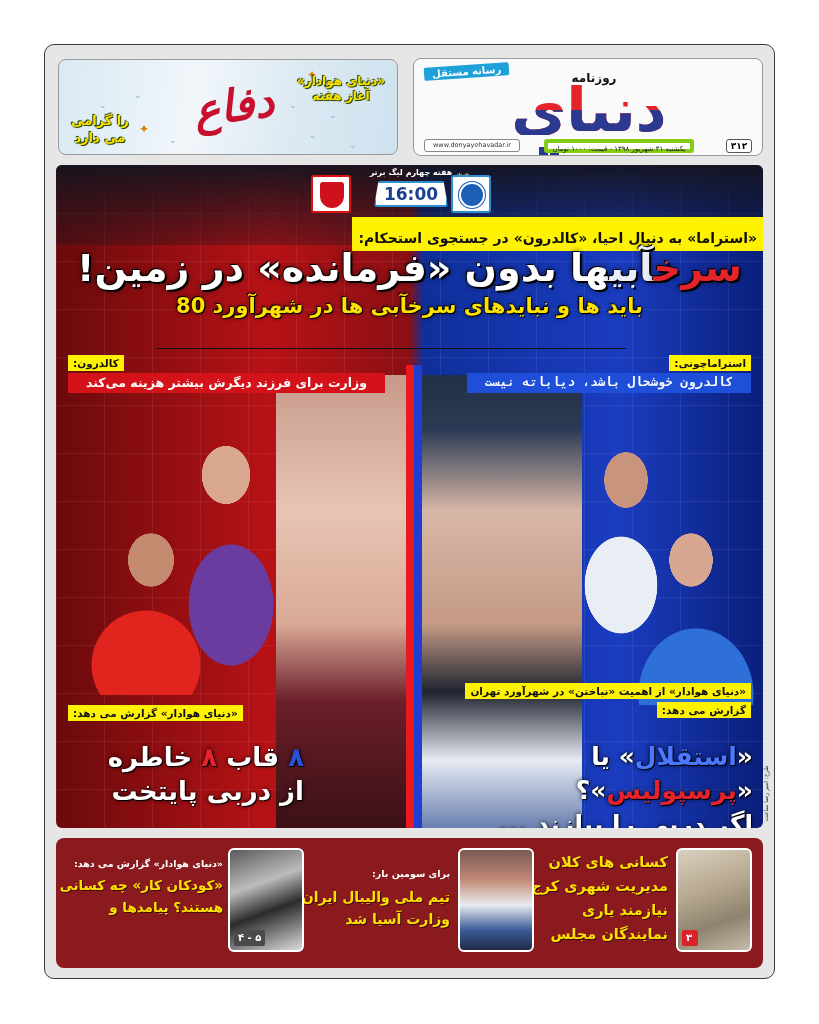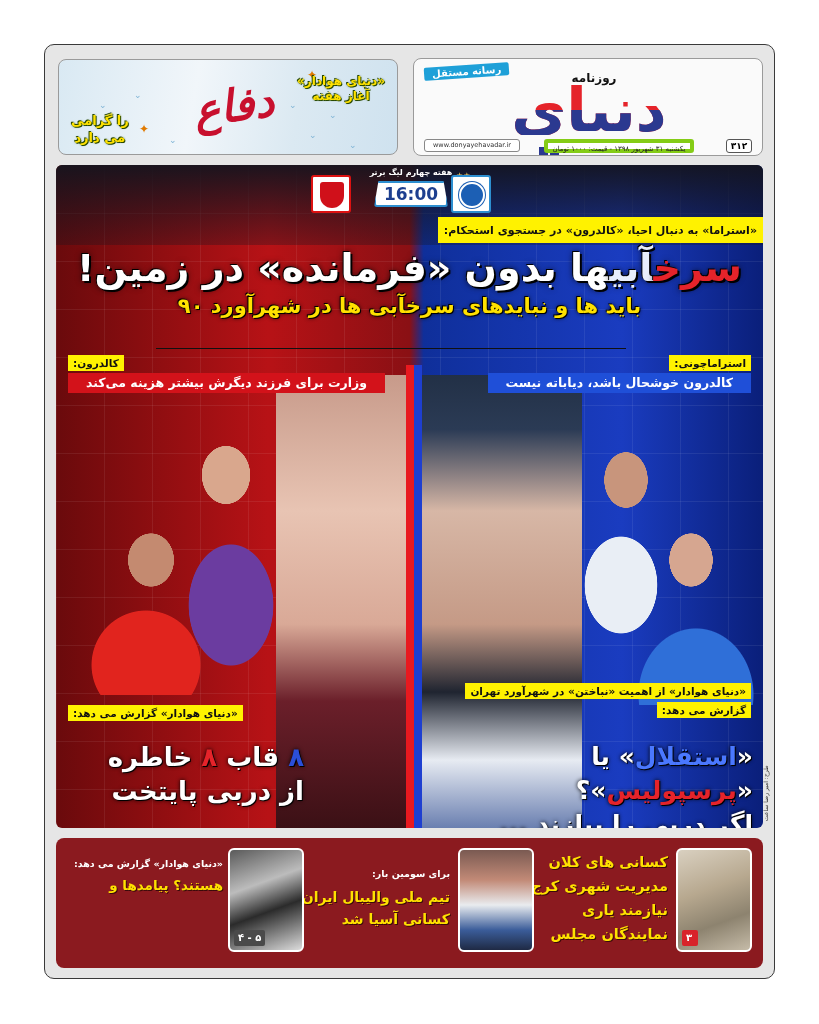--- a/index.html
+++ b/index.html
@@ -103,22 +103,22 @@
   .crest { position: absolute; top: 10px; width: 40px; height: 38px; background: #fff; border-radius: 3px; }
   .crest-esteghlal { left: 395px; border: 2px solid #2d8fd0; }
   .crest-esteghlal .ring { position: absolute; left: 6px; top: 5px; width: 26px; height: 26px;
     border-radius: 50%; background: #1c5fb4; border: 2px solid #fff; box-shadow: 0 0 0 1px #1c5fb4; }
   .crest-persepolis { left: 255px; border: 2px solid #d11; }
   .crest-persepolis .shield { position: absolute; left: 7px; top: 5px; width: 24px; height: 26px;
     background: #d0101a; border-radius: 3px 3px 12px 12px; }
   .stars { position: absolute; left: 400px; top: 6px; color: #d8b55a; font-size: 8px; }
 
   .kicker-top {
-    position: absolute; right: 0; top: 52px; height: 26px; padding: 5px 6px;
-    background: #fff200; color: #111; font-weight: bold; font-size: 11px;
+    position: absolute; right: 0; top: 52px; height: 34px; padding: 12px 6px;
+    background: #fff200; color: #111; font-weight: bold; font-size: 14px;
     direction: rtl; line-height: 18px; white-space: nowrap;
   }
   .headline {
     position: absolute; left: 0; top: 78px; width: 100%; text-align: center; direction: rtl;
     color: #fff; font-weight: bold; font-size: 38px; line-height: 50px;
     text-shadow: 2px 2px 0 #000, -1px -1px 0 #000, 0 0 6px rgba(0,0,0,0.8);
     white-space: nowrap;
   }
   .headline .hl-blue { color: #e8eefc; }
   .headline .hl-red { color: #e5232a; }
@@ -134,21 +134,21 @@
 
   .quote-label {
     position: absolute; height: 16px; padding: 0 5px; background: #fff200; color: #111;
     font-weight: bold; font-size: 10.5px; line-height: 16px; direction: rtl; white-space: nowrap;
   }
   .quote-line {
     position: absolute; height: 20px; padding: 0 18px; color: #fff; font-weight: bold;
     font-size: 12.5px; line-height: 20px; direction: rtl; white-space: nowrap;
   }
   .ql-red { background: #d3121a; }
-  .ql-blue { background: #1f4fd8; }
+  .ql-blue { background: #1f4fd8; font-family: Liberation Mono, monospace; }
 
   
   .photo { position: absolute; overflow: hidden; }
   .photo-calderon { left: 220px; top: 210px; width: 140px; height: 453px;
     background: linear-gradient(180deg, #c79a8a 0%, #e8c4b3 30%, #d9a997 55%, #6b1f2a 72%, #3b1015 100%); }
   .photo-stramaccioni { left: 366px; top: 210px; width: 160px; height: 453px;
     background: linear-gradient(180deg, #223046 0%, #2b3b55 12%, #d7b7a6 30%, #c59a86 55%, #1f2430 70%, #e7ebf2 85%, #6a7fb0 100%); }
   .photo-players-red { left: 0; top: 230px; width: 240px; height: 300px;
     background:
       radial-gradient(ellipse 40px 48px at 170px 80px, #d9a78d 0 60%, transparent 61%),
@@ -270,21 +270,21 @@
   <div class="match-time">16:00</div>
   <div class="crest crest-persepolis">
       <div class="shield"></div>
     </div>
 
   <div class="kicker-top">«استراما» به دنبال احیا، «کالدرون» در جستجوی استحکام:</div>
 
   <div class="headline">
     <span class="hl-red">سرخ</span><span class="hl-blue">آبی</span><span>ها بدون «فرمانده» در زمین!</span>
   </div>
-  <div class="subheadline">باید ها و نبایدهای سرخآبی ها در شهرآورد ۹۰</div>
+  <div class="subheadline">باید ها و نبایدهای سرخآبی ها در شهرآورد 80</div>
   <div class="sub-rule"></div>
 
   <div class="quote-label" style="right:12px;top:190px">استراماچونی:</div>
   <div class="quote-line ql-blue" style="right:12px;top:208px">کالدرون خوشحال باشد، دیاباته نیست</div>
   <div class="quote-label" style="left:12px;top:190px;">کالدرون:</div>
   <div class="quote-line ql-red" style="left:12px;top:208px">وزارت برای فرزند دیگرش بیشتر هزینه می‌کند</div>
 
   <div class="quote-label" style="left:12px;top:540px">«دنیای هوادار» گزارش می دهد:</div>
   <div class="big-red-cap">
     <div><span class="n-blue">۸</span><span> قاب </span><span class="n-red">۸</span><span> خاطره</span></div>
@@ -313,26 +313,27 @@
       <div>نیازمند یاری</div>
       <div>نمایندگان مجلس</div>
     </div>
   </div>
 
   <div class="teaser" style="left:240px;width:220px">
     <div class="teaser-thumb thumb-volleyball" style="left:162px"></div>
     <div class="teaser-pre" style="right:66px;top:30px">برای سومین بار:</div>
     <div class="teaser-title" style="right:66px;top:48px;font-size:14px;line-height:22px;width:170px">
       <div>تیم ملی والیبال ایران</div>
-      <div>کسانی آسیا شد</div>
+      <div>وزارت آسیا شد</div>
     </div>
   </div>
 
   <div class="teaser" style="left:0;width:245px">
     <div class="teaser-thumb thumb-child" style="left:172px">
       <div class="page-badge">۵ - ۴</div>
     </div>
     <div class="teaser-pre" style="right:78px;top:20px">«دنیای هوادار» گزارش می دهد:</div>
     <div class="teaser-title" style="right:78px;top:36px;font-size:13.5px;line-height:22px;width:170px">
+      <div>«کودکان کار» چه کسانی</div>
       <div>هستند؟ پیامدها و</div>
     </div>
   </div>
 </div>
 
 </body></html>

